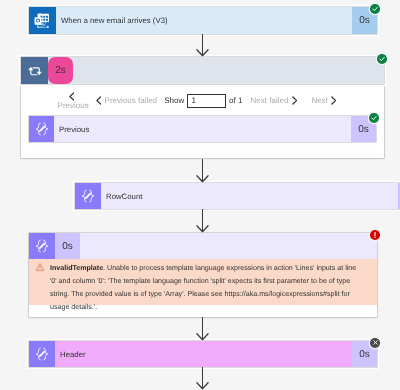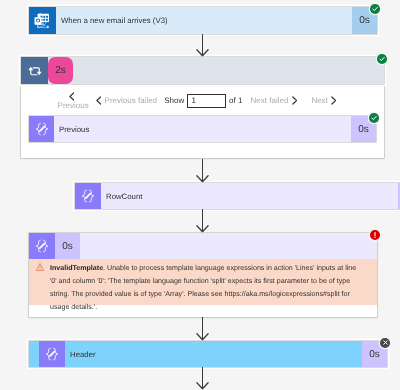--- a/index.html
+++ b/index.html
@@ -251,21 +251,21 @@
     <div class="errtxt"><b>InvalidTemplate</b><span>. Unable to process template language expressions in action 'Lines' inputs at line '0' and column '0': 'The template language function 'split' expects its first parameter to be of type string. The provided value is of type 'Array'. Please see https://aka.ms/logicexpressions#split for usage details.'.</span></div>
   </div>
 
   <div class="arrow" style="left:196.0px;top:317px;">
     <svg width="13" height="24" viewBox="0 0 13 24">
       <rect x="6" y="0" width="1" height="22.7" fill="#3b3a39" shape-rendering="crispEdges"></rect>
       <path d="M0.9 16.7 L6.5 22.7 L12.1 16.7" stroke="#3b3a39" stroke-width="1.25" fill="none" stroke-linecap="round" stroke-linejoin="round"></path>
     </svg>
   </div>
 
-  <div class="card" style="left:29px;top:341px;width:348px;height:26px;background:#7dd3fc;padding-left:10px;">
+  <div class="card" style="left:29px;top:341px;width:348px;height:26px;background:#f0abfc;">
     <div class="cardicon" style="background:#8a7bfb;flex:0 0 26px;">
       <svg width="16" height="14" viewBox="0.5 0 29 27">
 
         <path d="M11.6 2.2 C8.4 2.6 8.6 5.6 8.4 8.6 C8.2 11.4 6.6 13.2 4.0 13.5
                  C6.6 13.8 8.2 15.6 8.4 18.4 C8.6 21.4 8.4 24.4 11.6 24.8" fill="none" stroke="#ffffff" stroke-width="1.85" stroke-linecap="round" stroke-linejoin="round"></path>
 
         <path d="M18.4 2.2 C21.6 2.6 21.4 5.6 21.6 8.6 C21.8 11.4 23.4 13.2 26.0 13.5
                  C23.4 13.8 21.8 15.6 21.6 18.4 C21.4 21.4 21.6 24.4 18.4 24.8" fill="none" stroke="#ffffff" stroke-width="1.85" stroke-linecap="round" stroke-linejoin="round"></path>
 
         <path d="M19.2 6.6 L21.6 9.0 L12.6 18.4 L9.2 19.6 L10.2 16.1 Z" fill="#ffffff"></path>

